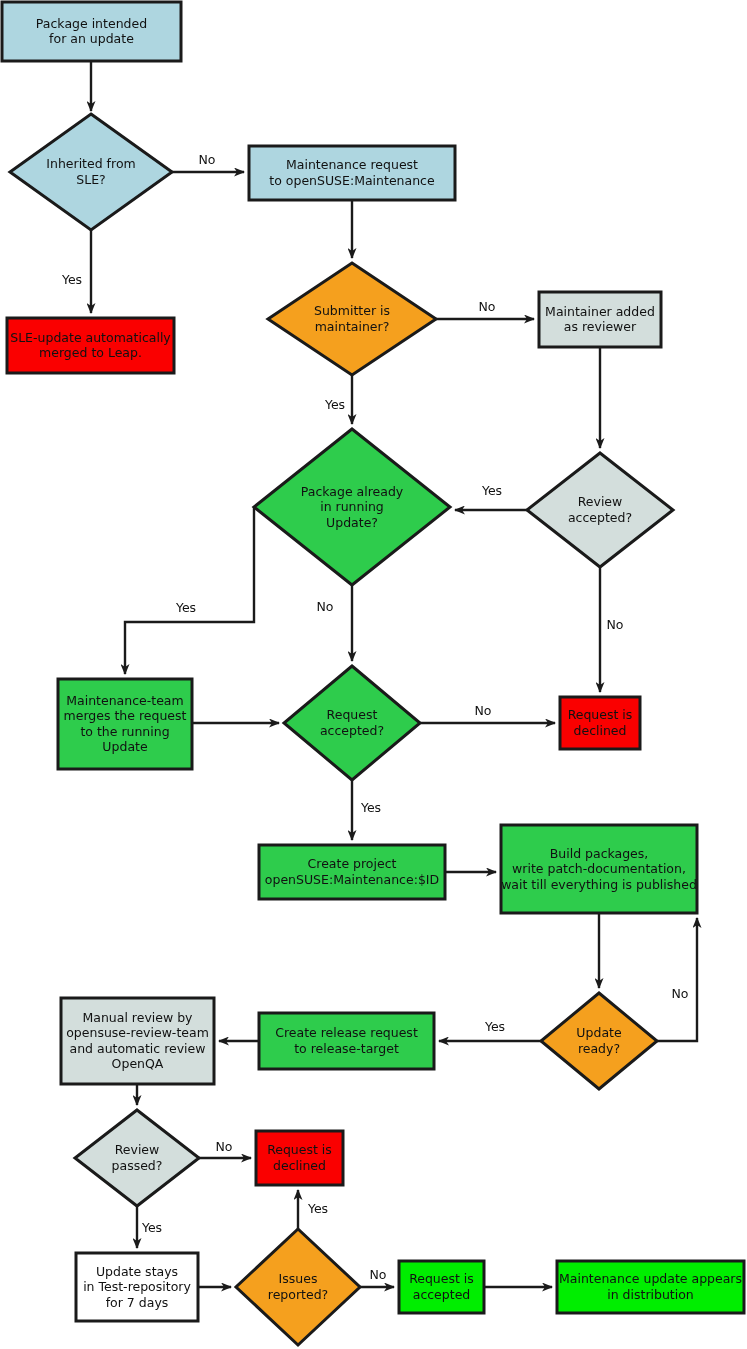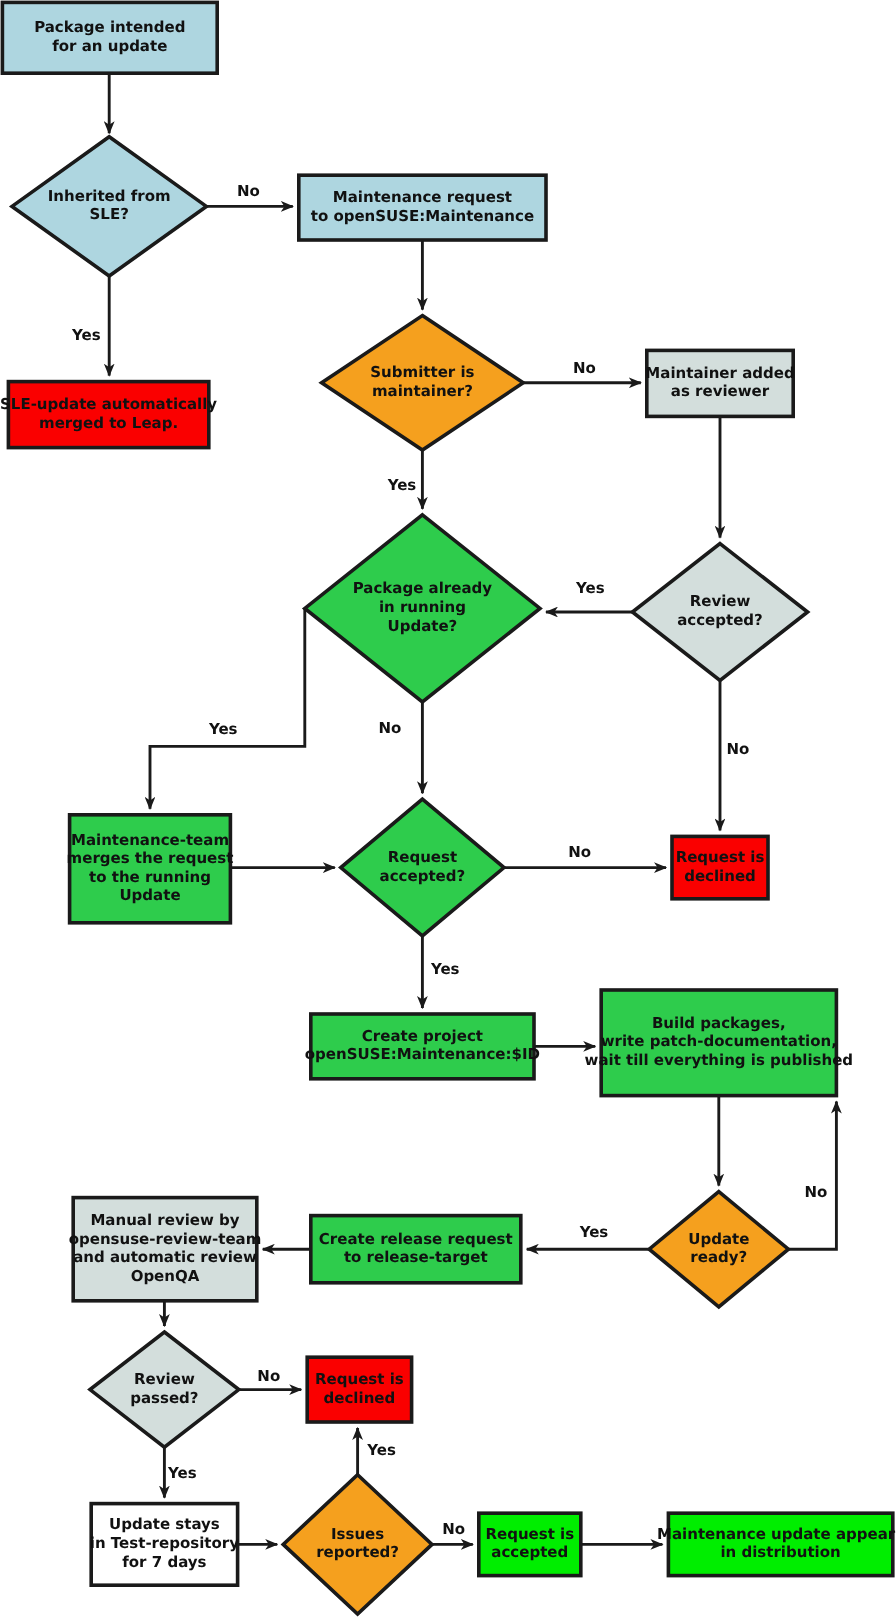--- a/index.html
+++ b/index.html
@@ -11,21 +11,20 @@
     width: 747px;
     height: 1349px;
     font-family: "DejaVu Sans", sans-serif;
     overflow: hidden;
   }
   #flowchart-root {
     position: relative;
     width: 653px;
     height: 1349px;
     background: #ffffff;
-    font-weight: bold;
   }
   svg#flow-svg {
     display: block;
     width: 747px;
     height: 1349px;
   }
   .node-shape {
     stroke: #1a1a1a;
     stroke-width: 3;
     stroke-linejoin: miter;

